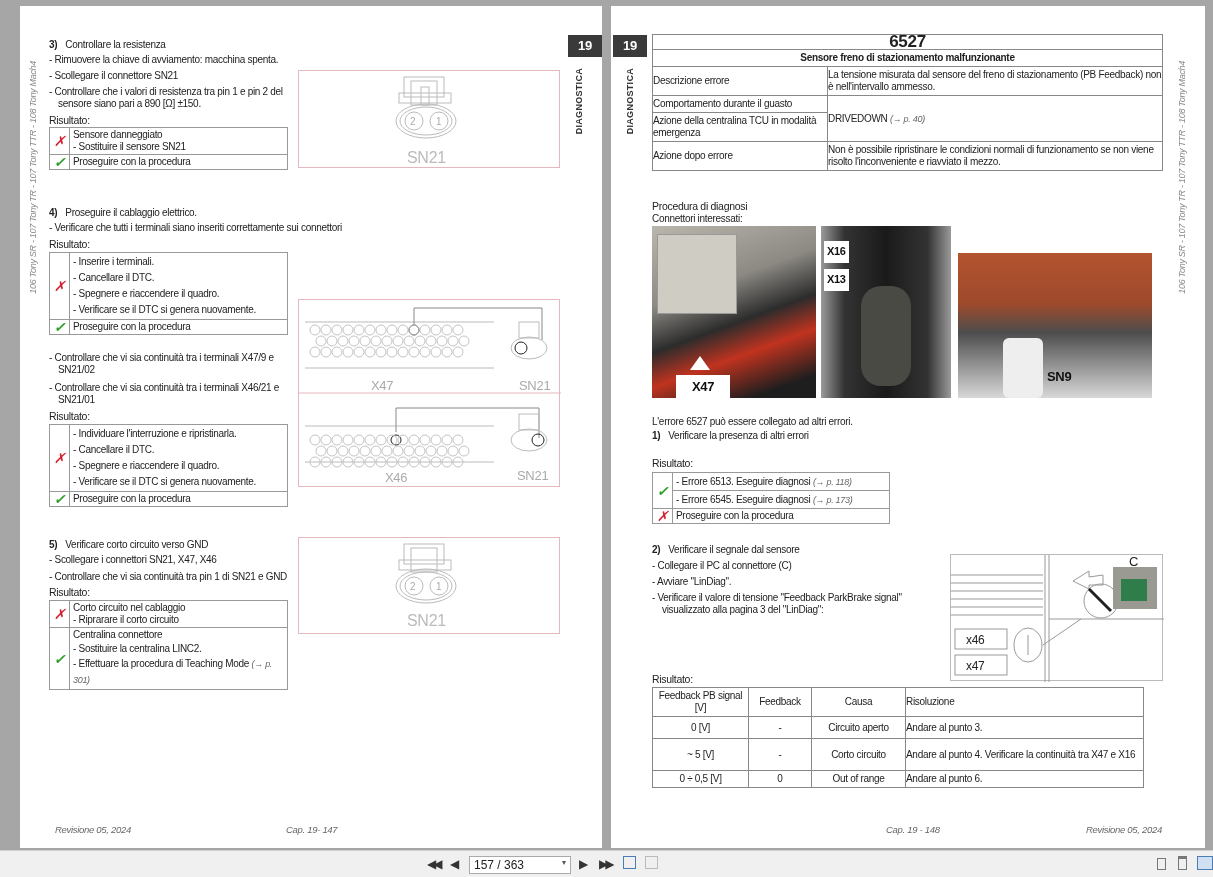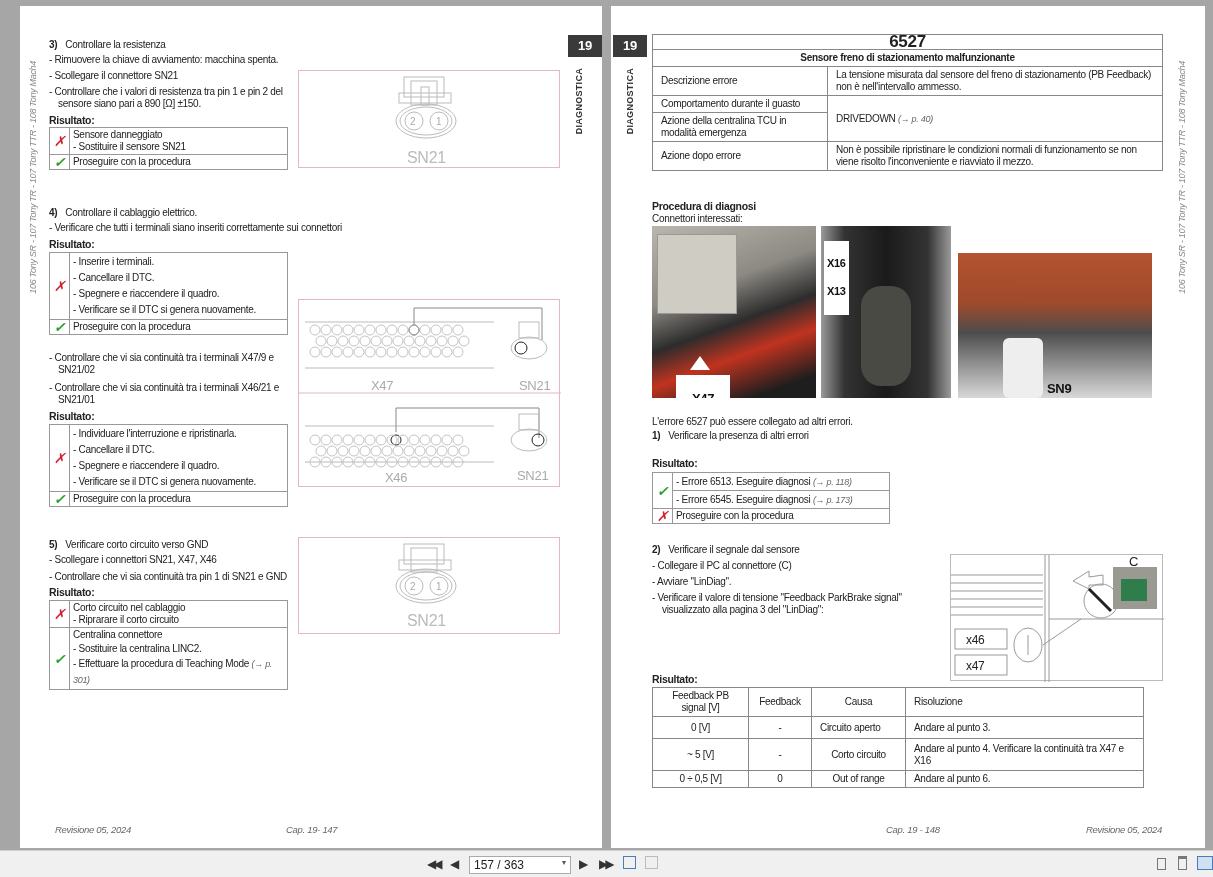--- a/index.html
+++ b/index.html
@@ -9,35 +9,35 @@
 #pR{left:611px;width:594px}
 .cn{font-stretch:condensed;font-size:10px;letter-spacing:-0.3px;line-height:1.25}
 .abs{position:absolute}
 .side{position:absolute;writing-mode:vertical-rl;transform:rotate(180deg);font-size:9px;color:#888;font-style:italic;white-space:nowrap}
 .tab{position:absolute;width:34px;height:22px;background:#3a3a3a;color:#fff;font-weight:bold;font-size:13px;text-align:center;line-height:22px}
 .tablbl{position:absolute;writing-mode:vertical-rl;transform:rotate(180deg);font-weight:bold;font-size:9px;color:#333;letter-spacing:0.3px}
 .step{font-size:10px;line-height:13px;position:absolute}
 .step b{margin-right:8px}
 .li{font-size:10px;line-height:12px;position:absolute}
 .li::before{content:"- ";}
-.res{position:absolute;font-weight:bold;font-size:10.5px}
+.res{position:absolute;font-weight:normal;font-size:10.5px}
 table{border-collapse:collapse}
 .rt{position:absolute;border:1px solid #999;font-size:10px}
 .rt td{border:1px solid #999;padding:1px 3px;vertical-align:middle;line-height:12px}
 .rt td.ic{width:20px;text-align:center;font-size:14px;font-style:italic}
 .x{color:#d32030}
 .ok{color:#2aa02a;font-weight:bold}
 .fig{position:absolute;border:1px solid #e5b8bf;background:#fff}
 .foot{position:absolute;font-size:9.5px;color:#666;font-style:italic}
 .ref{font-style:italic;color:#666;font-size:9px}
-.dt td{border:1px solid #888;padding:2px 8px;font-size:10px;line-height:12px}
+.dt td{border:1px solid #888;padding:2px 0;font-size:10px;line-height:12px}
 .toolbar{position:absolute;left:0;top:850px;width:1213px;height:27px;background:#f0f0f0;border-top:1px solid #d0d0d0}
 .tb{position:absolute;top:6px;font-size:12px;color:#333;cursor:pointer}
 .photo{position:absolute;overflow:hidden}
-.lbl{position:absolute;background:#fff;font-weight:bold;font-size:11px;padding:16px 3px;color:#111}
+.lbl{position:absolute;background:#fff;font-weight:bold;font-size:11px;padding:4px 3px;color:#111}
 </style>
 </head>
 <body>
 
 <div class="page cn" id="pL" data-name="left-page">
   <div class="side" style="left:8px;top:55px;" data-name="model-side-text">106 Tony SR - 107 Tony TR - 107 Tony TTR - 108 Tony Mach4</div>
   <div class="tab" style="left:548px;top:29px" data-name="chapter-tab-number">19</div>
   <div class="tablbl" style="left:554px;top:62px" data-name="chapter-tab-label">DIAGNOSTICA</div>
 
   <div class="step" style="left:29px;top:32px" data-name="step-3-title"><b>3)</b><span>Controllare la resistenza</span></div>
@@ -71,21 +71,21 @@
           <ellipse cx="127" cy="50" rx="26" ry="14"></ellipse>
           <circle cx="115" cy="50" r="9"></circle>
           <circle cx="140" cy="50" r="9"></circle>
         </g>
         <text x="111" y="54" font-size="10" fill="#aaa">2</text>
         <text x="137" y="54" font-size="10" fill="#aaa">1</text>
         <text x="108" y="92" font-size="16" fill="#bbb">SN21</text>
       </svg>
   </div>
 
-  <div class="step" style="left:29px;top:200px" data-name="step-4-title"><b>4)</b><span>Controllare il cablaggio elettrico.</span></div>
+  <div class="step" style="left:29px;top:200px" data-name="step-4-title"><b>4)</b><span>Proseguire il cablaggio elettrico.</span></div>
   <div class="li" style="left:29px;top:216px" data-name="step-4-item">Verificare che tutti i terminali siano inseriti correttamente sui connettori</div>
   <div class="res" style="left:29px;top:232px" data-name="result-label">Risultato:</div>
   <table class="rt" style="left:29px;top:246px;width:239px" data-name="result-table-step4">
     <tbody>
         <tr>
           <td class="ic x" data-name="fail-x-icon">✗</td>
           <td>
       <div class="li" style="position:static;line-height:16px" data-name="fail-item">Inserire i terminali.</div>
       <div class="li" style="position:static;line-height:16px" data-name="fail-item">Cancellare il DTC.</div>
       <div class="li" style="position:static;line-height:16px" data-name="fail-item">Spegnere e riaccendere il quadro.</div>
@@ -381,21 +381,21 @@
     <tbody>
         <tr>
       <td style="text-align:center;width:96px" data-name="col-header">Feedback PB signal [V]</td>
       <td style="text-align:center;width:63px" data-name="col-header">Feedback</td>
       <td style="text-align:center;width:94px" data-name="col-header">Causa</td>
       <td style="" data-name="col-header">Risoluzione</td>
     </tr>
     <tr style="height:22px" data-name="table-row">
       <td style="text-align:center" data-name="cell">0 [V]</td>
           <td style="text-align:center" data-name="cell">-</td>
-          <td style="" data-name="cell">Circuito aperto</td>
+          <td style="text-align:center" data-name="cell">Circuito aperto</td>
           <td data-name="cell">Andare al punto 3.</td>
     </tr>
     <tr style="height:32px" data-name="table-row">
       <td style="text-align:center" data-name="cell">~ 5 [V]</td>
           <td style="text-align:center" data-name="cell">-</td>
           <td style="text-align:center" data-name="cell">Corto circuito</td>
           <td data-name="cell">Andare al punto 4.  Verificare la continuità tra X47 e X16</td>
     </tr>
     <tr data-name="table-row">
       <td style="text-align:center" data-name="cell">0 ÷ 0,5 [V]</td>

